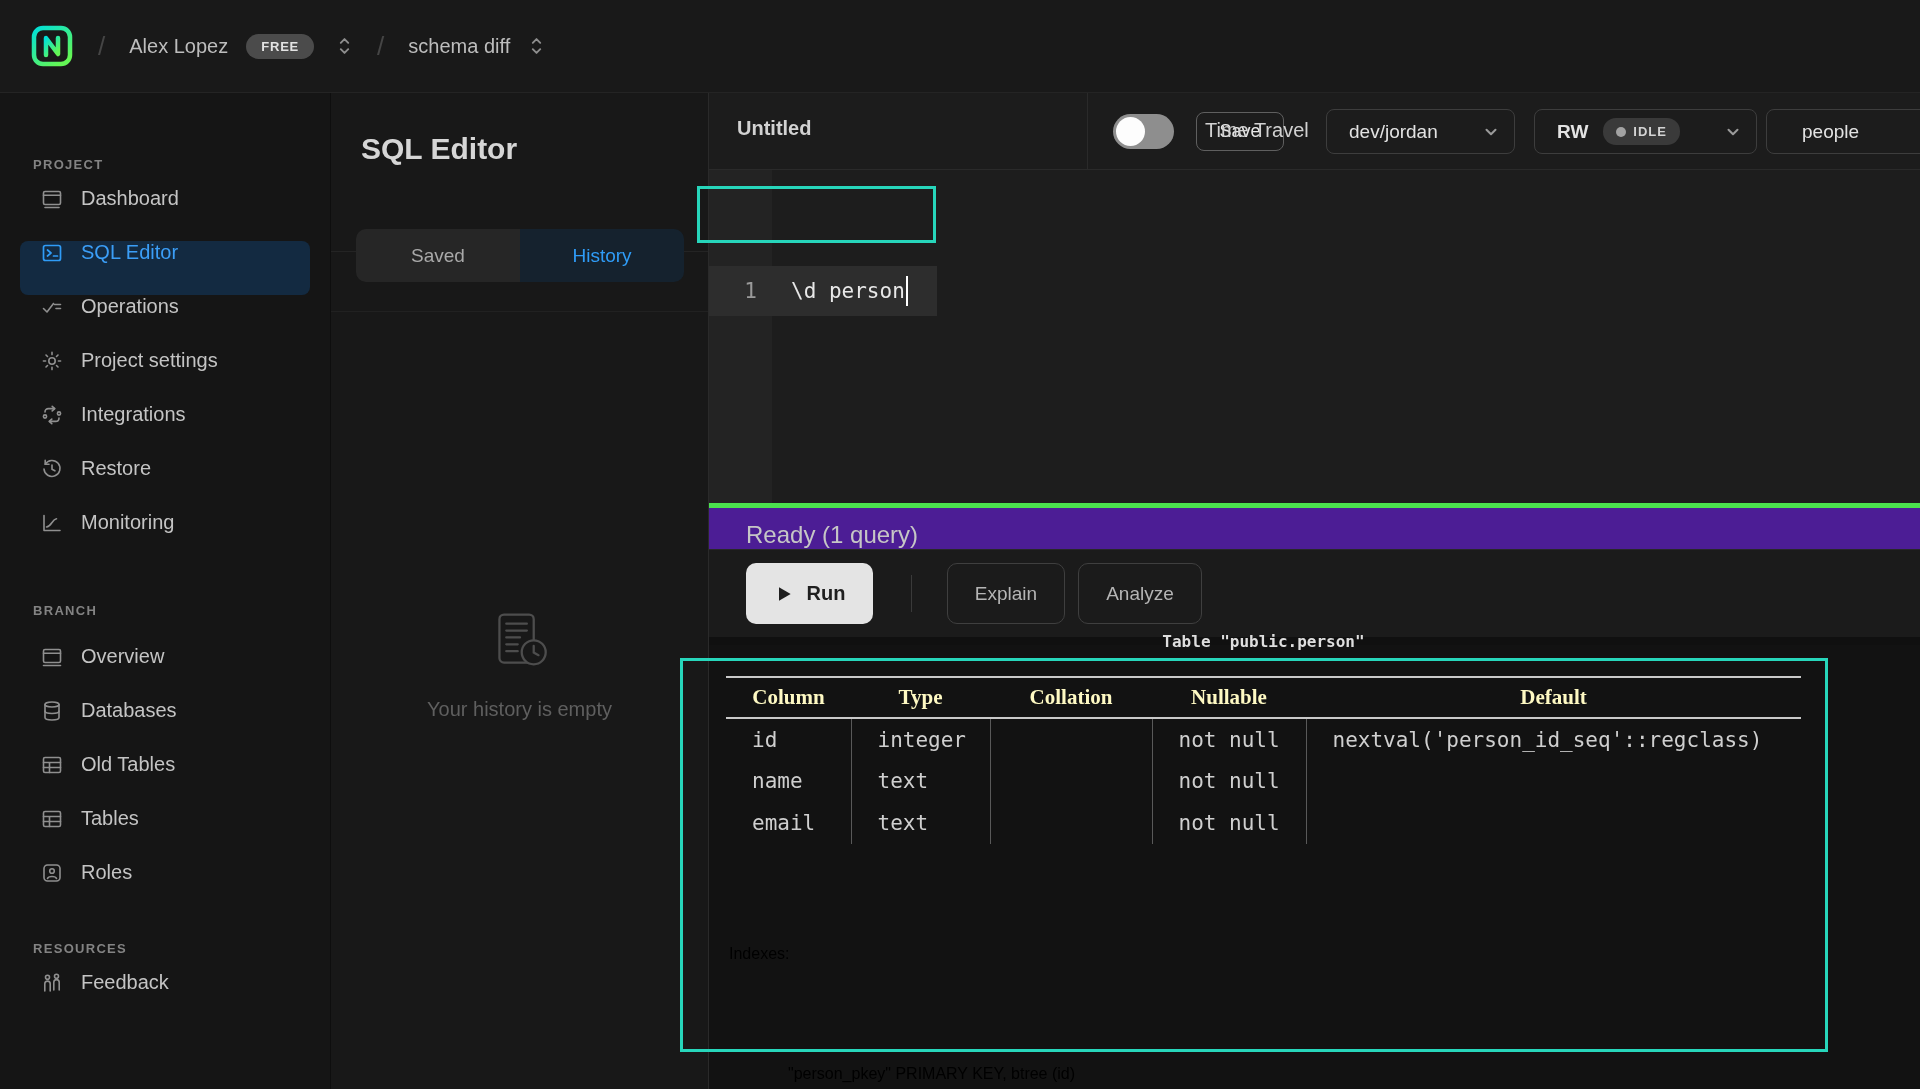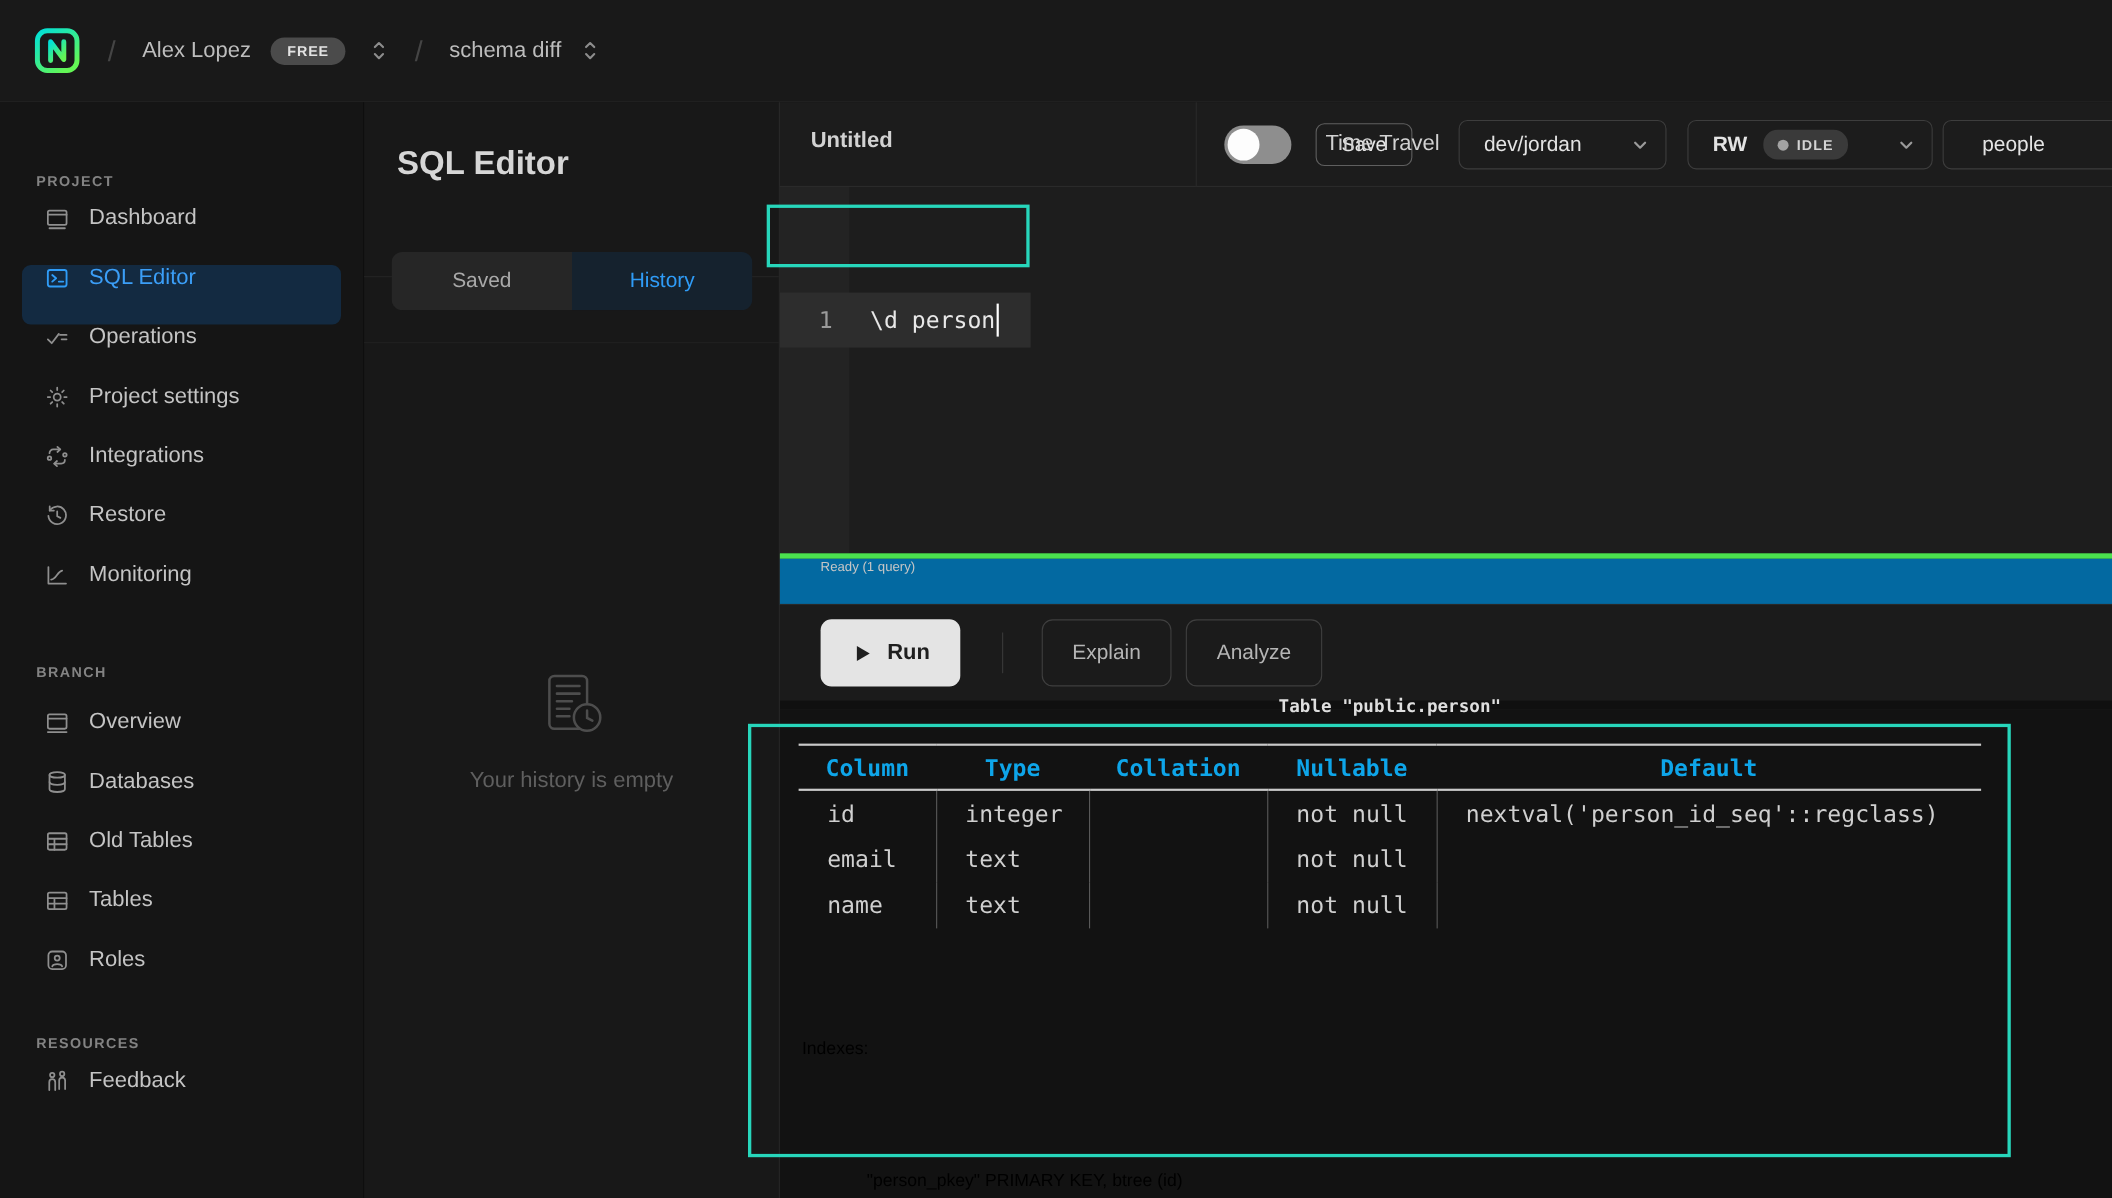--- a/index.html
+++ b/index.html
@@ -80,44 +80,44 @@
   #activeLine { position:absolute; left:0; top:96px; width:228px; height:50px; background:#2d2d2d; }
   #lineNo { position:absolute; left:0; top:96px; width:48px; height:50px; display:flex;
             align-items:center; justify-content:flex-end; color:#9a9a9a; font-size:21px; }
   #codeLine { position:absolute; left:82px; top:96px; height:50px; display:flex;
               align-items:center; color:#e8e8e8; font-size:21px; white-space:pre; }
   #caret { display:inline-block; width:2.5px; height:30px; background:#ffffff; margin-left:1px; }
 
   
   #progressLine { position:absolute; left:0; top:410px; width:100%; height:5px; }
   #statusRow { position:absolute; left:0; top:415px; width:100%; height:42px;
-               border-bottom:1px solid #282828; display:flex; align-items:flex-start; padding-left:37px;
-               color:#c6c6c6; font-size:12px; background:#0369a1; }
+               border-bottom:1px solid #282828; display:flex; align-items:flex-end; padding-left:37px;
+               color:#c6c6c6; font-size:24px; background:#4c1d95; }
   #actionsRow { position:absolute; left:0; top:457px; width:100%; height:87px; background:#1b1b1b; }
   #runBtn { position:absolute; left:37px; top:13px; width:127px; height:61px; background:#e4e4e4;
             border:none; border-radius:10px; display:flex; align-items:center; justify-content:center;
             gap:13px; color:#1f1f1f; font-size:20px; font-weight:700; cursor:pointer; }
   #runBtn .play { display:flex; color:#1f1f1f; }
   #actionsSep { position:absolute; left:202px; top:25px; width:1px; height:37px; background:#3a3a3a; }
   .ghost-btn { position:absolute; top:13px; height:61px; background:transparent;
                border:1px solid #3f3f3f; border-radius:10px; color:#b5b5b5; font-size:19px;
                display:flex; align-items:center; justify-content:center; cursor:pointer; }
   #explainBtn { left:238px; width:118px; }
   #analyzeBtn { left:369px; width:124px; }
   #scrollStrip { position:absolute; left:0; top:544px; width:100%; height:8px; background:#101010; }
 
   
   #results { position:absolute; left:0; top:552px; width:100%; height:444px; background:#121212;
              color:#cfcfcf; font-size:21px; }
   #psqlTitle { position:absolute; left:17px; top:539px; width:1075px; text-align:center;
                font-weight:700; color:#dedede; }
   #psqlTable { position:absolute; left:17px; top:583px; width:1075px; border-collapse:collapse;
                color:#cfcfcf; font-size:21px; table-layout:fixed; }
-  #psqlTable thead td { height:41px; text-align:center; font-weight:700; color:#0ea5e9;
-                        border-top:2px solid #c9c9c9; border-bottom:2px solid #c9c9c9; }
+  #psqlTable thead td { height:41px; text-align:center; font-weight:700; color:#fef9c3;
+                        border-top:2px solid #c9c9c9; border-bottom:2px solid #c9c9c9;font-family:Liberation Serif, serif; }
   #psqlTable tbody td { height:42px; padding-left:26px; }
   #psqlTable tbody td + td { border-left:1px solid #595959; }
   #indexesBlock { position:absolute; left:20px; top:761px; line-height:40px; white-space:pre; }
   #indexesBlock .entry { padding-left:59px; }
 
   
   .anno { position:absolute; border:3px solid #27d6bb; pointer-events:none; }
   #annoCode { left:697px; top:186px; width:239px; height:57px; }
   #annoResults { left:680px; top:658px; width:1148px; height:394px; }
 
@@ -422,28 +422,28 @@
       </thead>
       <tbody>
         <tr>
           <td>id</td>
           <td>integer</td>
           <td></td>
           <td>not null</td>
           <td>nextval('person_id_seq'::regclass)</td>
         </tr>
         <tr>
-          <td>email</td>
+          <td>name</td>
           <td>text</td>
           <td></td>
           <td>not null</td>
           <td></td>
         </tr>
         <tr>
-          <td>name</td>
+          <td>email</td>
           <td>text</td>
           <td></td>
           <td>not null</td>
           <td></td>
         </tr>
       </tbody>
     </table>
 
     <div id="indexesBlock">
       <div>Indexes:</div>

